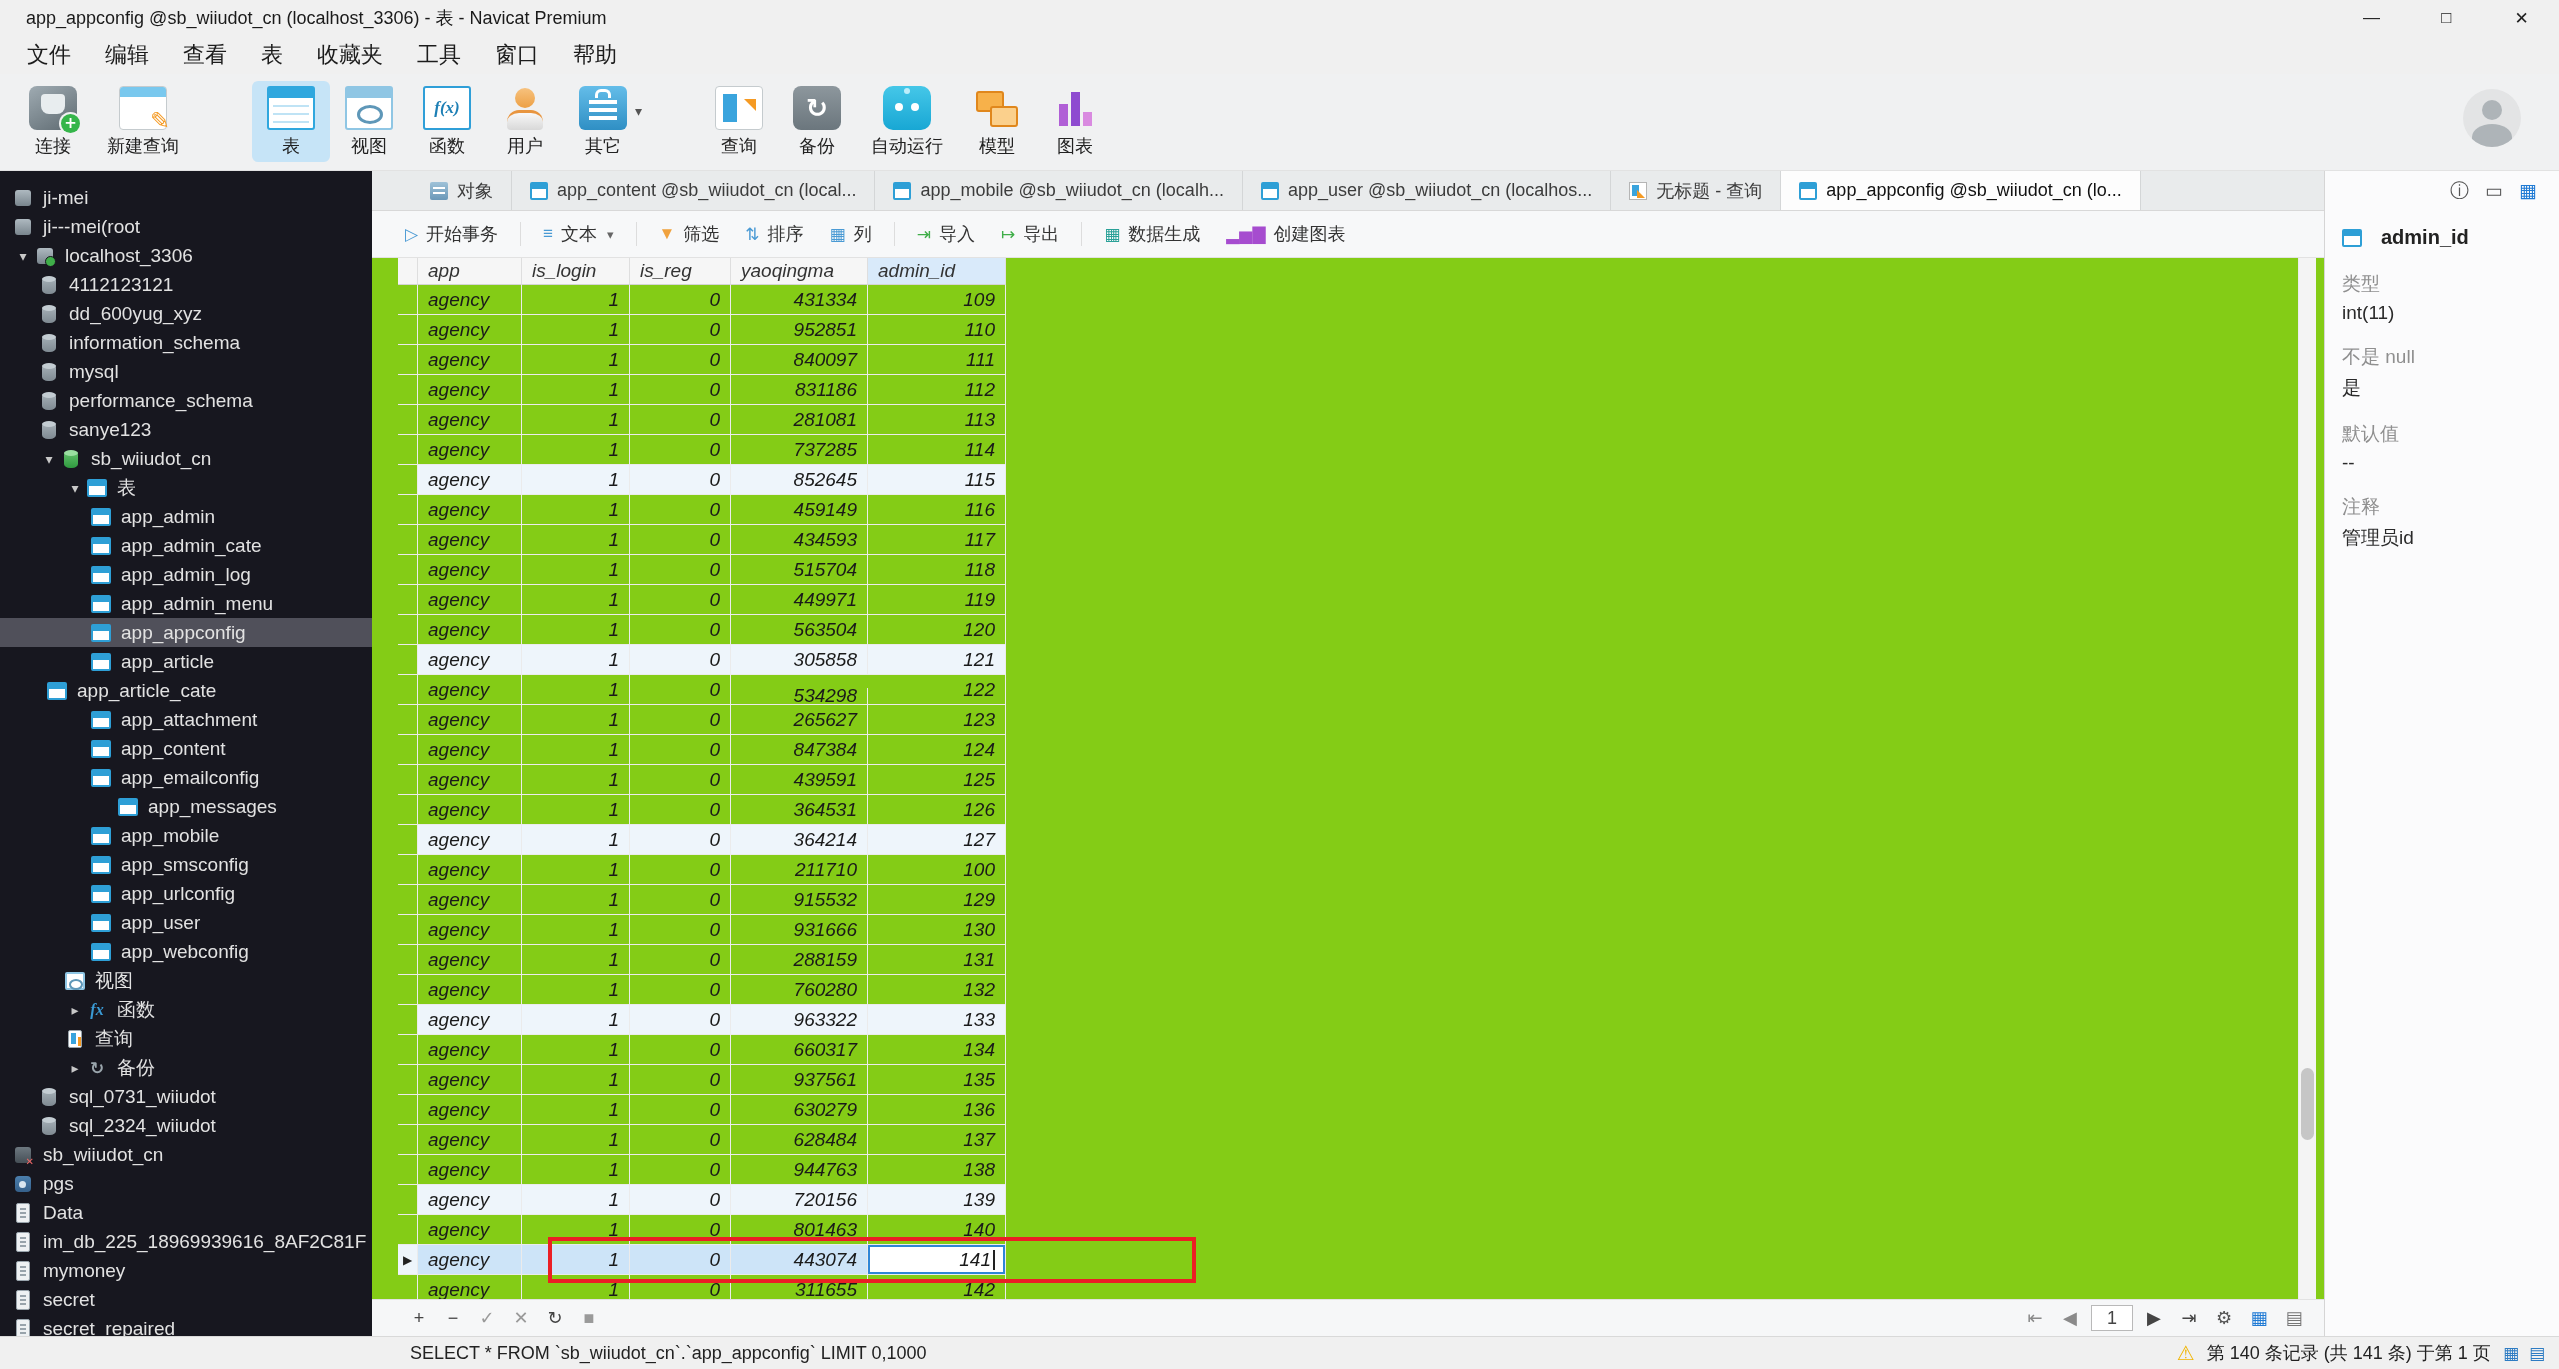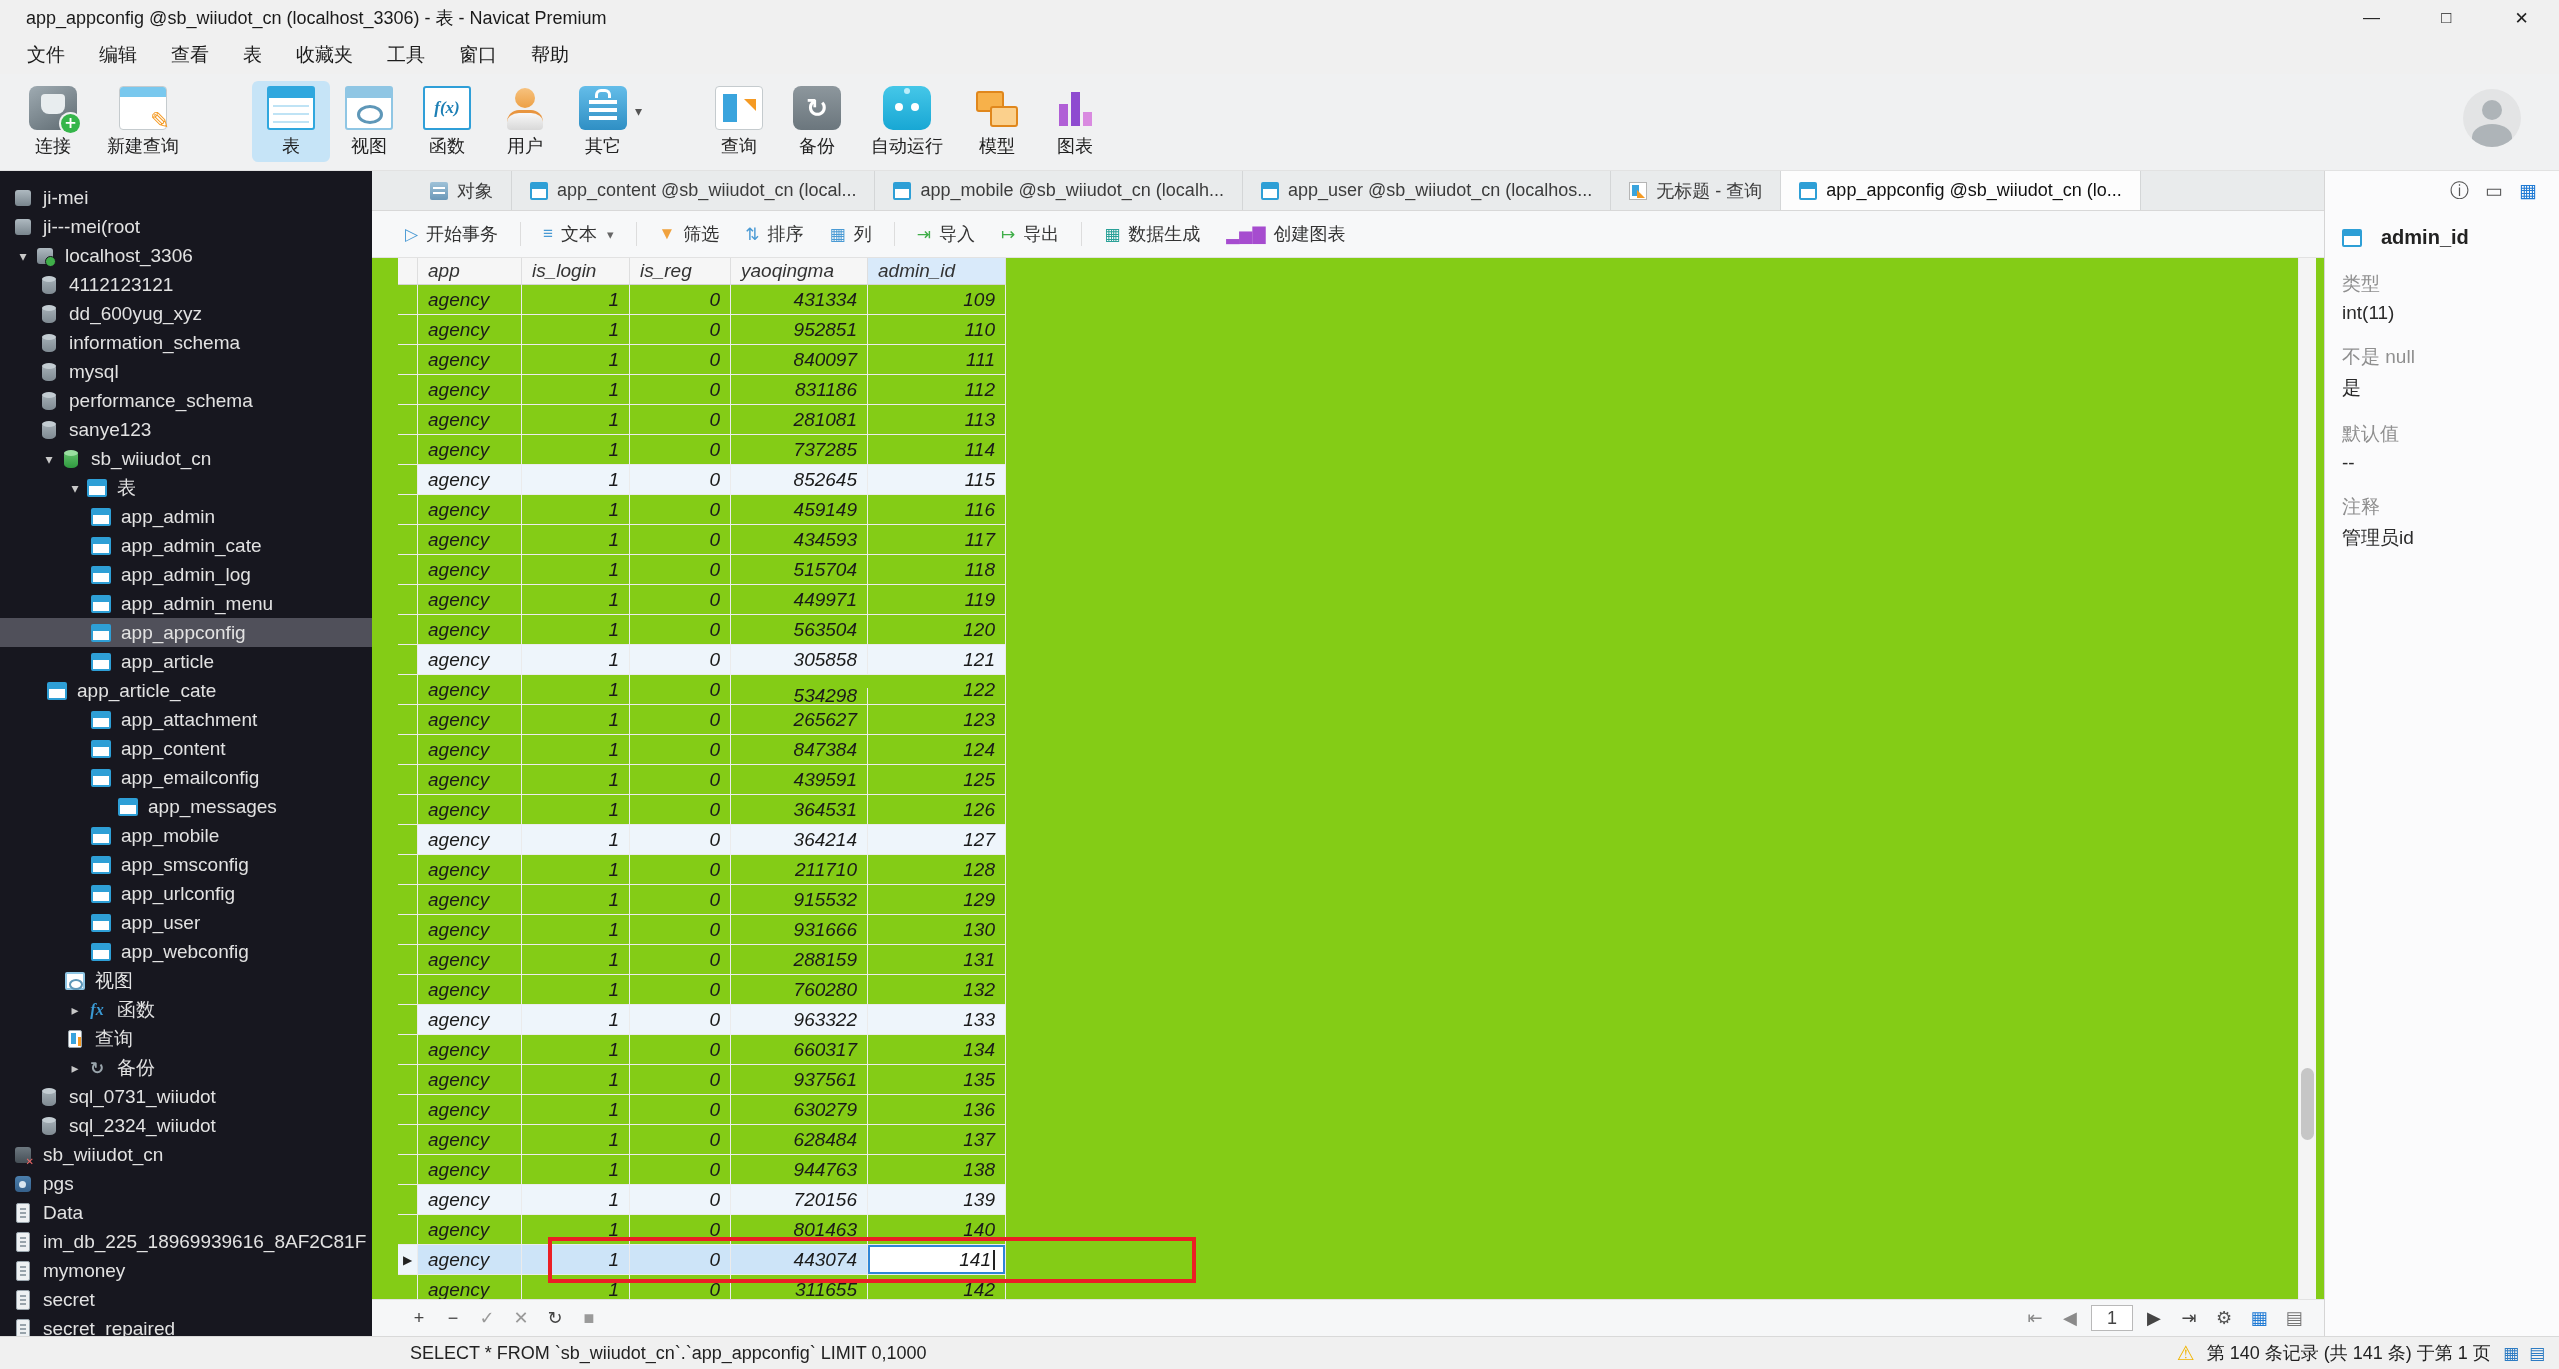--- a/index.html
+++ b/index.html
@@ -7,21 +7,21 @@
   .window{width:2559px;height:1369px;display:flex;flex-direction:column;background:#fff;color:#222;overflow:hidden;}
 
   
   .titlebar{flex:0 0 36px;background:#f0f0f0;display:flex;align-items:center;}
   .tb-title{padding-left:26px;font-size:18px;color:#1a1a1a;white-space:nowrap;}
   .win-controls{margin-left:auto;display:flex;height:100%;}
   .win-btn{width:75px;display:flex;align-items:center;justify-content:center;font-size:17px;color:#222;cursor:default;}
 
   
   .menubar{flex:0 0 38px;background:#f0f0f0;display:flex;align-items:center;padding-left:10px;}
-  .menu-item{padding:0 17px;font-size:19px;height:100%;display:flex;align-items:center;color:#1c1c1c;}
+  .menu-item{padding:0 17px;font-size:22px;height:100%;display:flex;align-items:center;color:#1c1c1c;}
 
   
   .toolbar{flex:0 0 89px;background:#f0f1f2;display:flex;align-items:flex-start;padding:7px 0 0 14px;border-bottom:1px solid #e2e2e2;}
   .tb-item{display:flex;flex-direction:column;align-items:center;padding:5px 15px 4px;border-radius:6px;position:relative;}
   .tb-item.grp{margin-left:58px;}
   .tb-item.active{background:#c6e4f7;}
   .tb-label{font-size:18px;margin-top:4px;color:#222;white-space:nowrap;}
   .tb-caret{position:absolute;right:0px;top:22px;font-size:14px;color:#555;}
   .ti{width:48px;height:44px;position:relative;}
   .ti-connection{background:linear-gradient(150deg,#9fabb2,#5e6a71);border-radius:8px;}
@@ -844,21 +844,21 @@
               <span class="gcell num" style="width: 108px; flex: 0 0 108px;">
                 <span>1</span>
               </span>
               <span class="gcell num" style="width: 101px; flex: 0 0 101px;">
                 <span>0</span>
               </span>
               <span class="gcell num" style="width: 137px; flex: 0 0 137px;">
                 <span>211710</span>
               </span>
               <span class="gcell num" style="width: 138px; flex: 0 0 138px;">
-                <span>128</span>
+                <span>100</span>
               </span>
             </div>
             <div class="grow">
               <span class="gutter"></span>
               <span class="gcell" style="width: 104px; flex: 0 0 104px;">
                 <span>agency</span>
               </span>
               <span class="gcell num" style="width: 108px; flex: 0 0 108px;">
                 <span>1</span>
               </span>

